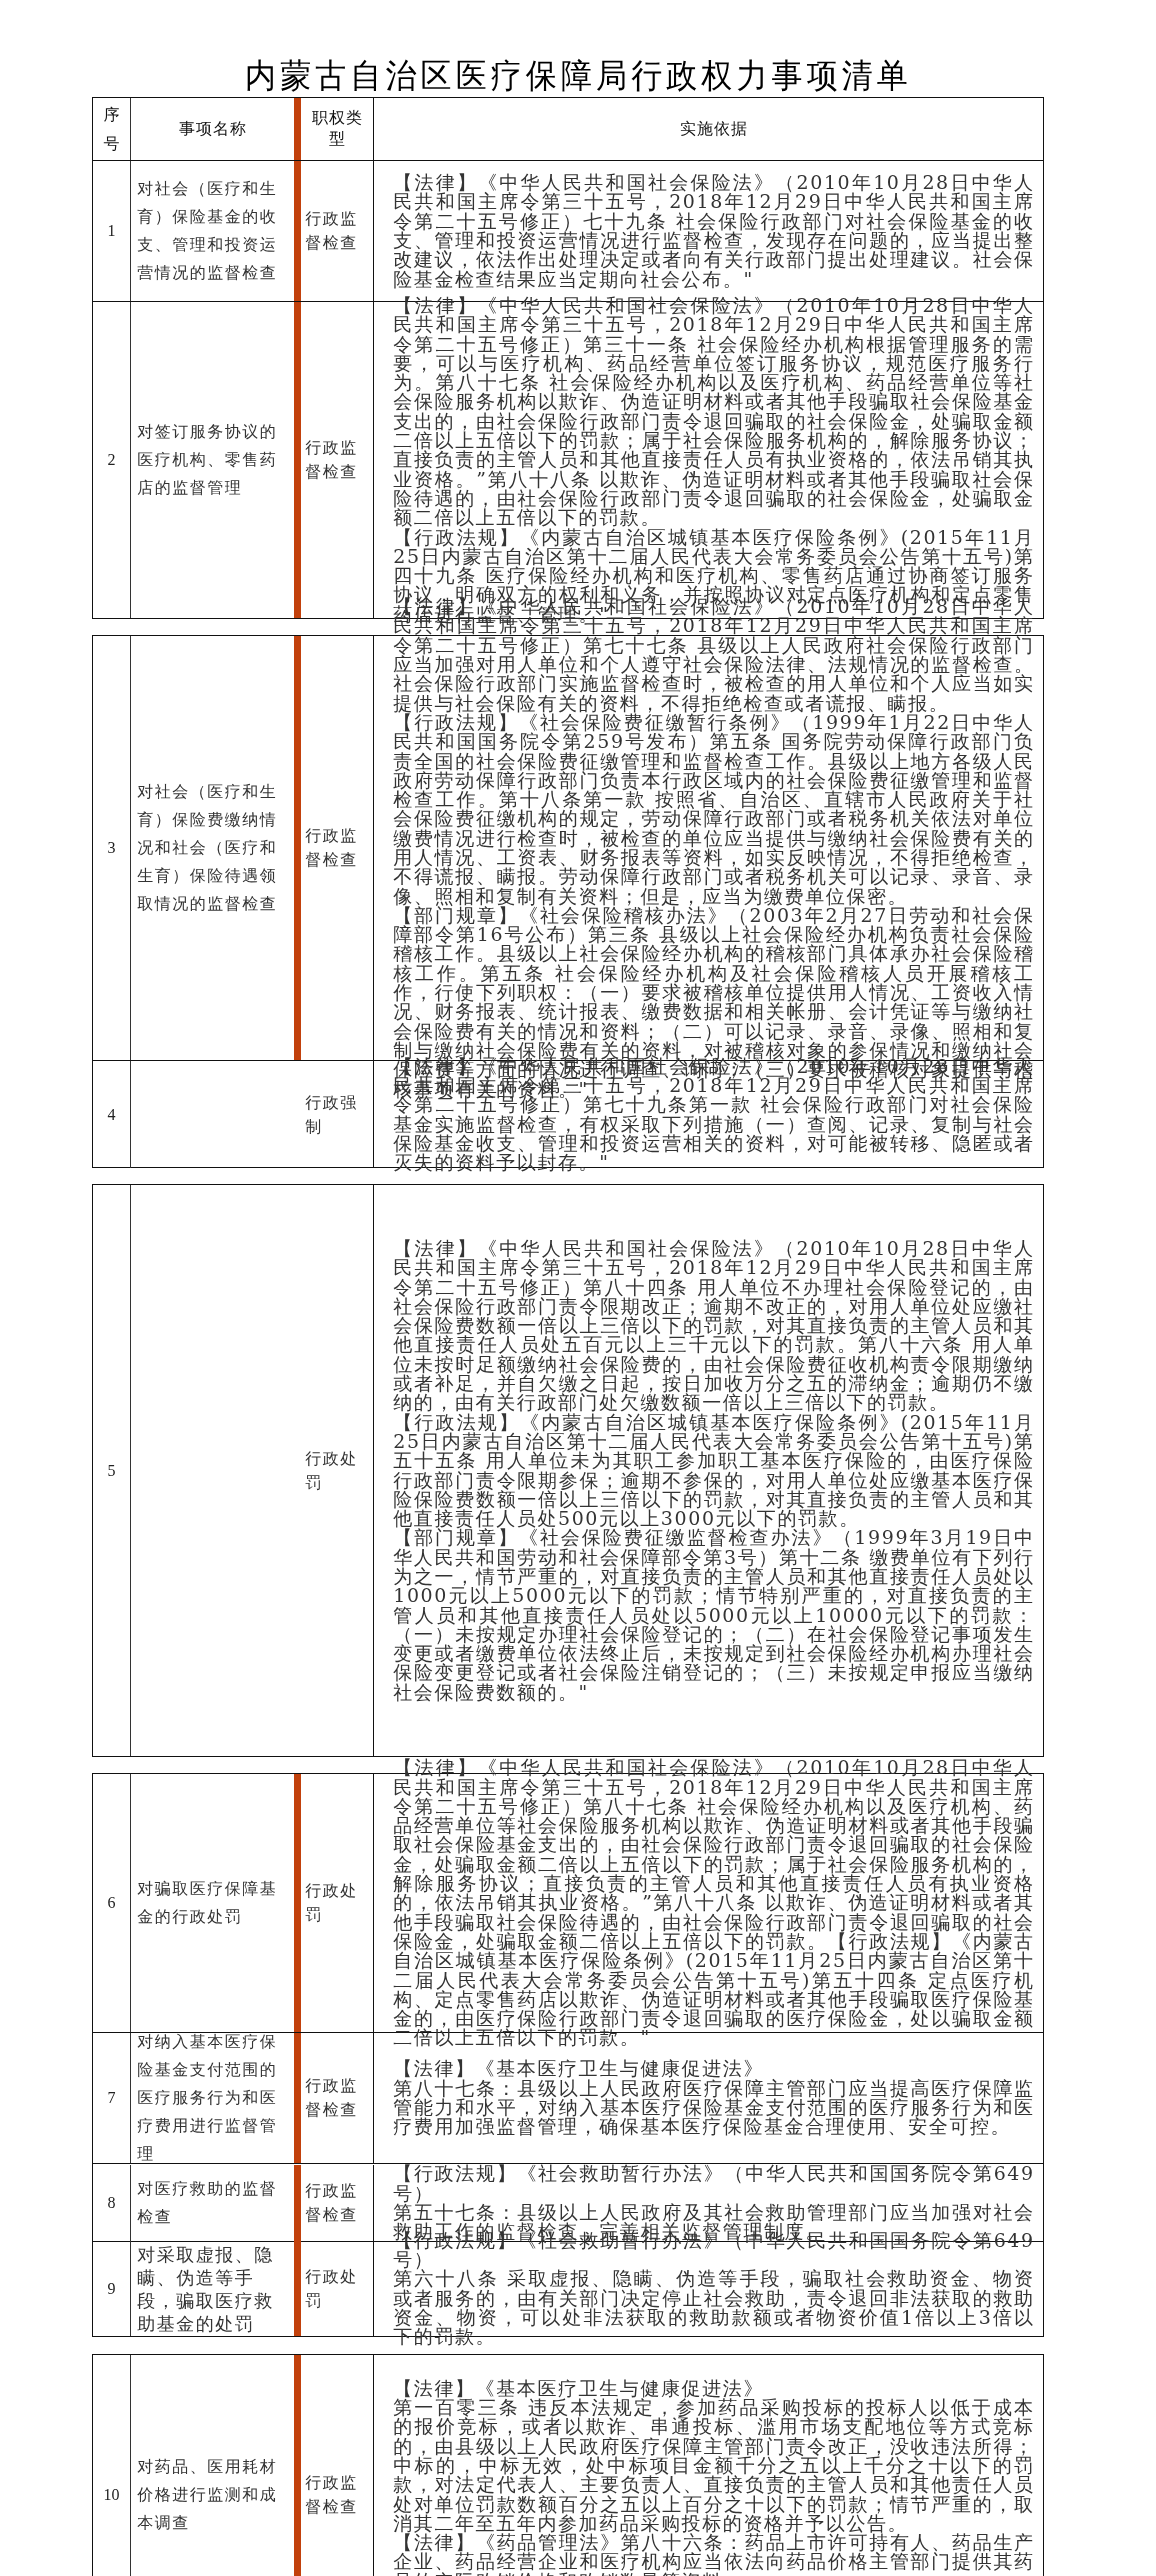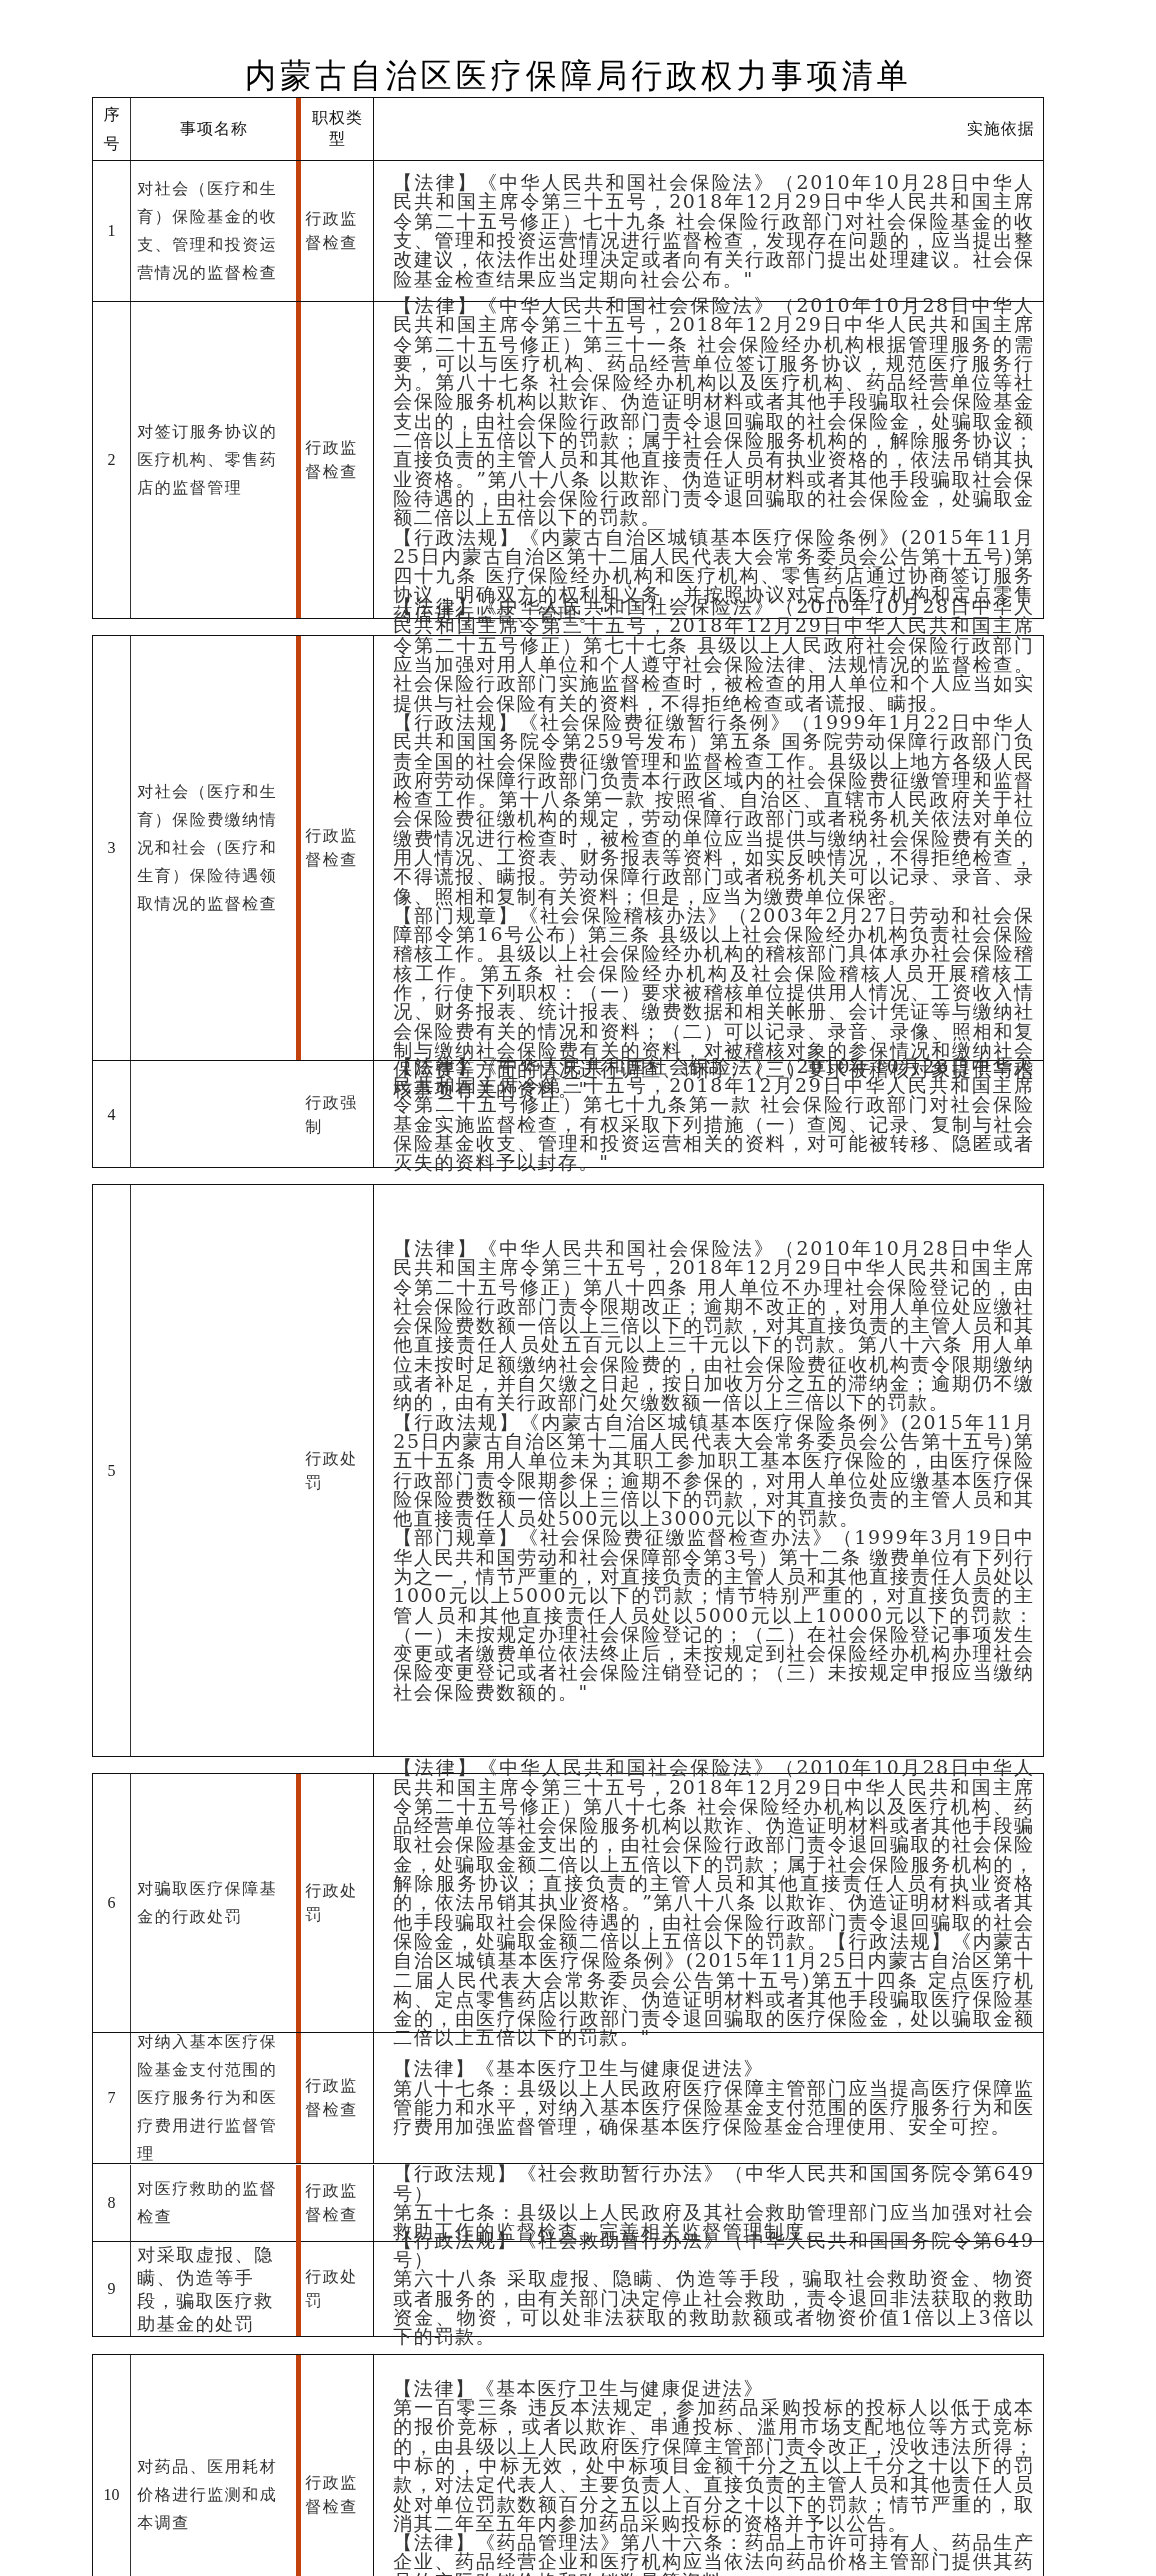--- a/index.html
+++ b/index.html
@@ -21,21 +21,21 @@
   .row {
     position: absolute; left: 0; width: 100%;
     box-sizing: border-box; border-bottom: 1px solid #111;
   }
   .row.last { border-bottom: none; }
   .cell {
     position: absolute; top: 0; bottom: 0; box-sizing: border-box;
     display: flex; align-items: center;
   }
   .c-no   { left: 0;     width: 38px;  justify-content: center; border-right: 0.5px solid #333; }
-  .c-name { left: 38px;  width: 170px; padding: 0 5.2px 0 6.2px; border-right: 5px solid #c2410c; }
+  .c-name { left: 38px;  width: 170px; padding: 0 5.2px 0 6.2px; border-right: 7px solid #c2410c; }
   .c-type { left: 207px; width: 74px; padding: 0 3.1px 0 5.2px; border-right: 1px solid #111; }
   .c-basis{ left: 293px; width: 658px; padding: 0 9.3px 0 7.2px; }
   .no-txt { font-size: 16px; color: #222; font-family: "Liberation Serif", serif; }
   .name-txt { font-size: 16px; line-height: 28px; letter-spacing: 1.5px; color: #333; }
   .type-txt { font-size: 16px; line-height: 24px; letter-spacing: 1.5px; color: #333; }
   .basis-txt { font-size: 19px; line-height: 19.3px; letter-spacing: 1.6px; color: #333; text-align: justify; white-space: pre-line; }
   .hdr .cell { justify-content: center; }
   .hdr-txt { font-size: 16px; color: #111; letter-spacing: 1px; text-align: center; }
   .hdr-no { font-size: 16px; color: #111; line-height: 29px; text-align: center; width: 20.6px; }
 </style>
@@ -48,21 +48,21 @@
   <div class="row hdr" style="top:0;height:63px;">
     <div class="cell c-no">
       <div class="hdr-no"><span>序</span><br><span>号</span></div>
     </div>
     <div class="cell c-name" style="justify-content:center;">
         <span class="hdr-txt">事项名称</span>
       </div>
     <div class="cell c-type" style="justify-content:center;">
         <span class="hdr-txt">职权类型</span>
       </div>
-    <div class="cell c-basis" style="justify-content:flex-end;">
+    <div class="cell c-basis" style="justify-content:center;">
         <span class="hdr-txt">实施依据</span>
       </div>
   </div>
   <div class="row" style="top:63px;height:141px;">
     <div class="cell c-no">
         <span class="no-txt">1</span>
       </div>
     <div class="cell c-name">
         <span class="name-txt">对社会（医疗和生育）保险基金的收支、管理和投资运营情况的监督检查</span>
       </div>

